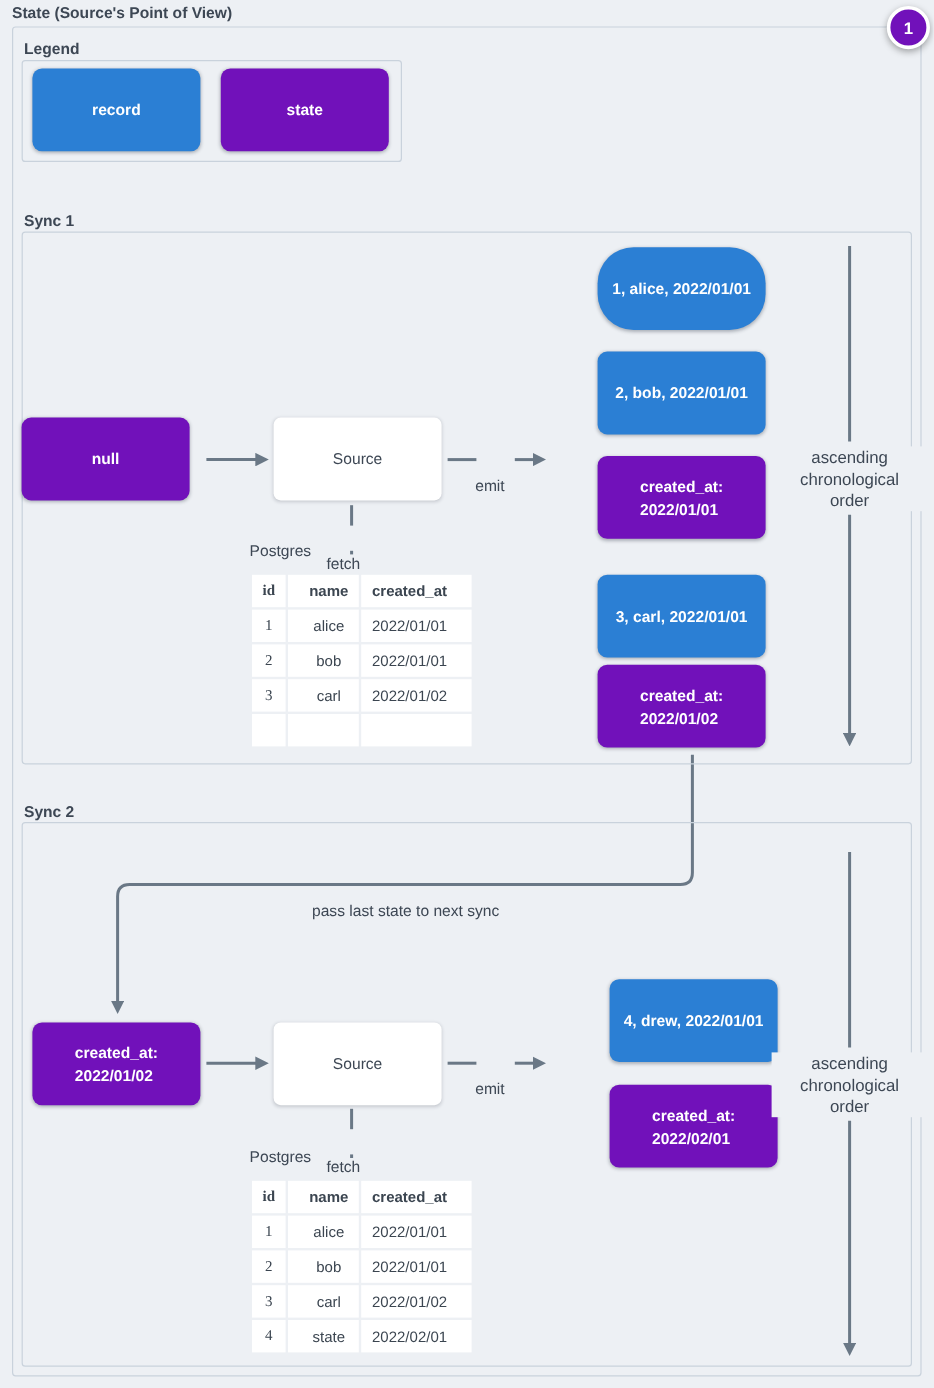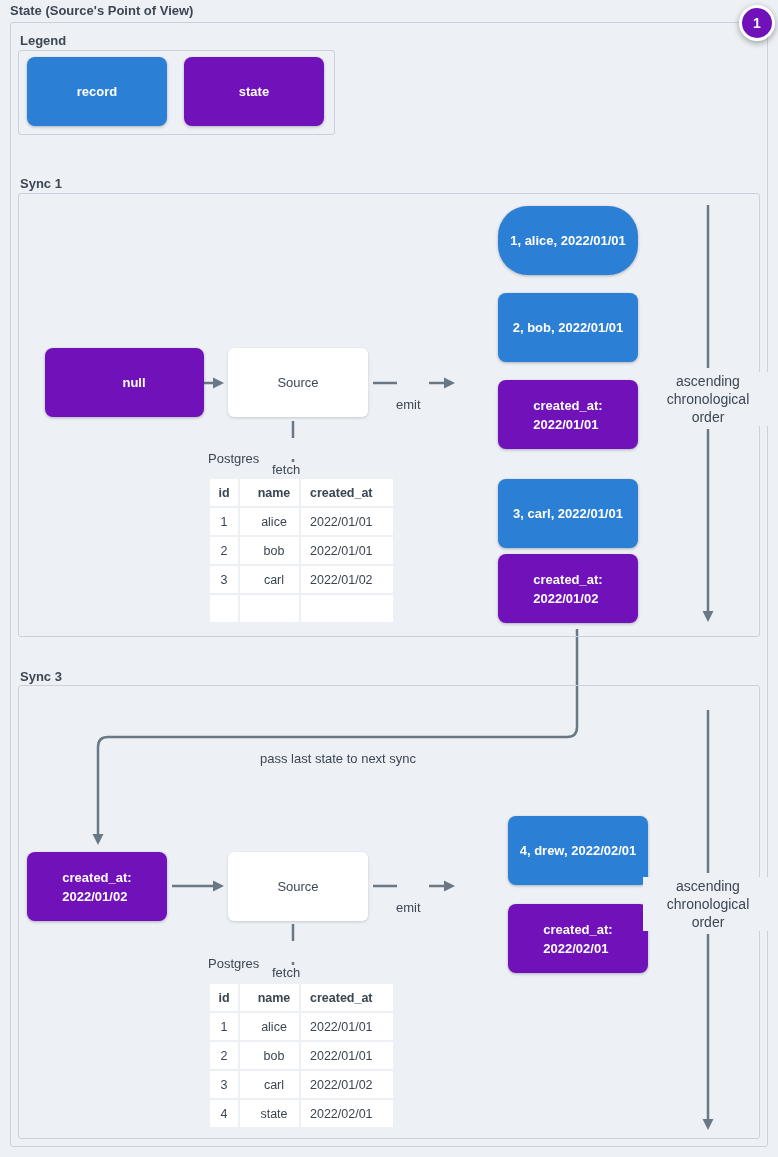--- a/index.html
+++ b/index.html
@@ -103,21 +103,21 @@
     font-size: 12.5px;
     color: #3b4550;
   }
   table.dbtable th, table.dbtable td {
     background: #ffffff;
     height: 27px;
     padding: 0;
     font-weight: 400;
   }
   table.dbtable th { font-weight: 700; }
-  .c-id   { width: 28px; text-align: center; }
+  .c-id   { width: 28px; text-align: center; font-family: Liberation Serif, serif; }
   .c-name { width: 50px; text-align: center; padding-left: 9px !important; }
   .c-date { width: 83px; text-align: left; padding-left: 9px !important; }
   .badge {
     position: absolute;
     left: 739px; top: 5px;
     width: 30px; height: 30px;
     border-radius: 50%;
     background: var(--state);
     border: 3px solid #ffffff;
     color: #ffffff;
@@ -166,21 +166,21 @@
   <div class="badge">1</div>
 
   <div class="section-label" style="left:20px; top:33px;">Legend</div>
   <div class="group-box" style="left:18px; top:50px; width:317px; height:85px;"></div>
   <div class="node record" style="left:27px; top:57px;">record</div>
   <div class="node state" style="left:184px; top:57px;">state</div>
 
   <div class="section-label" style="left:20px; top:176px;">Sync 1</div>
   <div class="group-box" style="left:18px; top:193px; width:742px; height:444px;"></div>
 
-  <div class="node state" style="left:45px; top:348px;padding-left:19px;">null</div>
+  <div class="node state" style="left:18px; top:348px;">null</div>
   <div class="node plain" style="left:228px; top:348px;">Source</div>
   <div class="flow-label" style="left:396px; top:376px; width:34px;">emit</div>
   <div class="flow-label" style="left:272px; top:441px; width:42px;">fetch</div>
   <div class="db-label" style="left:208px; top:451px;">Postgres</div>
 
   <table class="dbtable" style="left:208px; top:477px;">
     <tbody>
         <tr>
       <th class="c-id">id</th>
       <th class="c-name">name</th>
@@ -216,21 +216,21 @@
   <div class="node record" style="left:498px; top:467px;margin-top:12px;">3, carl, 2022/01/01</div>
   <div class="node state" style="left:498px; top:554px;">created_at:
 2022/01/02</div>
 
   <div class="order-note" style="left:643px; top:372px; width:130px;">ascending
 chronological
 order</div>
 
   <div class="flow-label" style="left:260px; top:730px; width:156px;">pass last state to next sync</div>
 
-  <div class="section-label" style="left:20px; top:669px;">Sync 3</div>
+  <div class="section-label" style="left:20px; top:669px;">Sync 2</div>
   <div class="group-box" style="left:18px; top:685px; width:742px; height:454px;"></div>
 
   <div class="node state" style="left:27px; top:852px;">created_at:
 2022/01/02</div>
   <div class="node plain" style="left:228px; top:852px;">Source</div>
   <div class="flow-label" style="left:396px; top:879px; width:34px;">emit</div>
   <div class="flow-label" style="left:272px; top:944px; width:42px;">fetch</div>
   <div class="db-label" style="left:208px; top:956px;">Postgres</div>
 
   <table class="dbtable" style="left:208px; top:982px;">
@@ -256,21 +256,21 @@
       <td class="c-date">2022/01/02</td>
     </tr>
     <tr>
       <td class="c-id">4</td>
       <td class="c-name">state</td>
       <td class="c-date">2022/02/01</td>
     </tr>
   </tbody>
     </table>
 
-  <div class="node record" style="left:508px; top:816px;">4, drew, 2022/02/01</div>
+  <div class="node record" style="left:508px; top:816px;">4, drew, 2022/01/01</div>
   <div class="node state" style="left:508px; top:904px;">created_at:
 2022/02/01</div>
 
   <div class="order-note" style="left:643px; top:877px; width:130px;">ascending
 chronological
 order</div>
 
 </div>
 
 </body></html>

